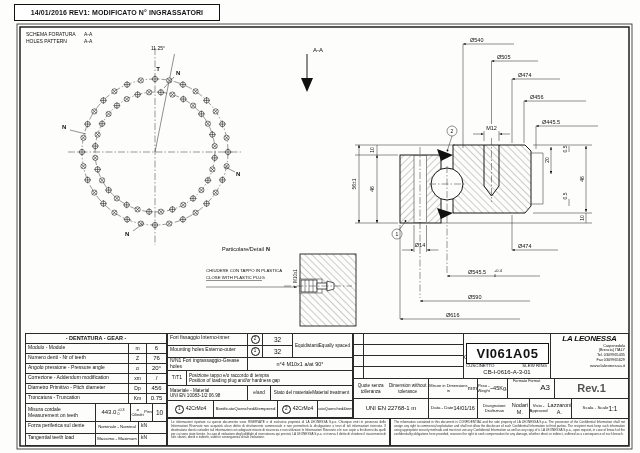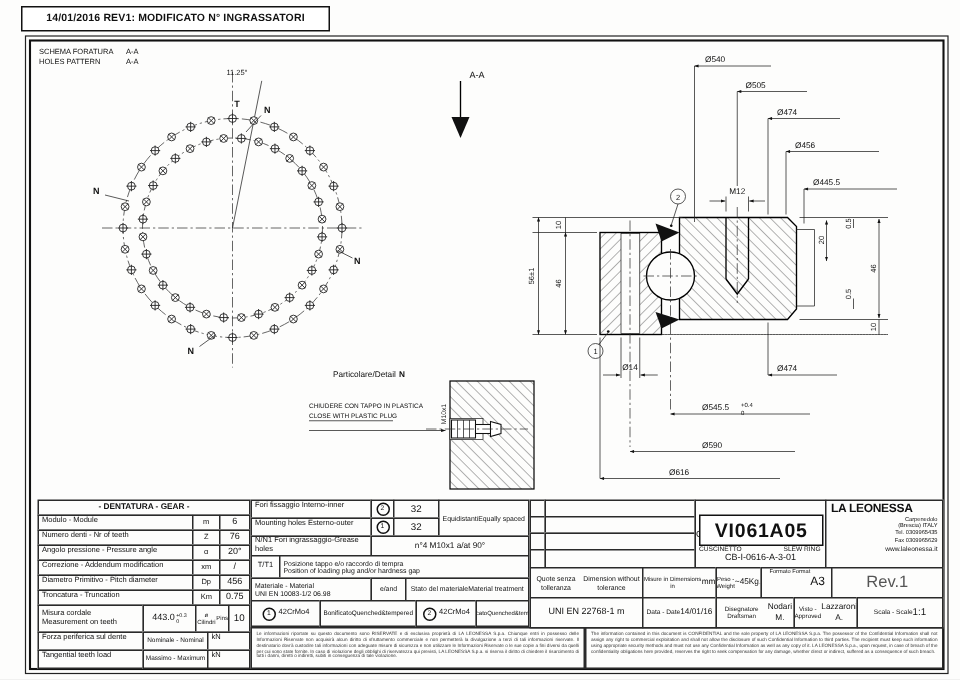--- a/index.html
+++ b/index.html
@@ -13,24 +13,24 @@
   .rev-note{position:absolute;left:14px;top:4px;width:204px;height:15px;border:1.2px solid #111;
             font-size:7px;font-weight:bold;display:flex;align-items:center;justify-content:center;
             letter-spacing:.1px;background:#fff;}
   .ball{display:inline-block;width:7px;height:7px;border:1px solid #111;border-radius:50%;
         font-size:4.5px;line-height:6px;text-align:center;flex:none;}
   .tolstack{display:inline-flex;flex-direction:column;font-size:3.6px;line-height:1.05;
             vertical-align:middle;margin-left:1px;text-align:left;}
   .big-code{font-size:13px;font-weight:bold;letter-spacing:.5px;}
   .code-box{position:absolute;left:466px;top:343px;width:81px;height:19px;border:1.6px solid #111;
             display:flex;align-items:center;justify-content:center;background:#fff;}
-  .logo{font-weight:bold;font-size:8px;letter-spacing:-.2px;}
+  .logo{font-style:italic;font-weight:bold;font-size:8px;letter-spacing:-.2px;text-align:center;}
   .disc{position:absolute;font-size:3.1px;line-height:1.25;color:#333;text-align:justify;
         border:1px solid #2a2a2a;padding:2px 3px;box-sizing:border-box;overflow:hidden;}
-  .rev1{font-size:11px;color:#555;font-weight:normal;}
+  .rev1{font-size:11px;color:#555;font-weight:bold;}
   svg{position:absolute;left:0;top:0;}
   svg text{font-family:"Liberation Sans",sans-serif;fill:#111;}.s5{font-size:5px}.s55{font-size:5.5px}.s6{font-size:6px}
   .b{font-weight:bold}
   .thin{stroke:#222;stroke-width:.5;fill:none}
   .med{stroke:#000;stroke-width:.9;fill:none}
   .cl{stroke:#333;stroke-width:.5;stroke-dasharray:7 2 1.5 2;fill:none}
   .dim{stroke:#222;stroke-width:.5;fill:none}
   .fr1{fill:none;stroke:#222;stroke-width:.8}
   .fr2{fill:none;stroke:#111;stroke-width:1.4}
   .holec{fill:#fff;stroke:#222;stroke-width:.6}

